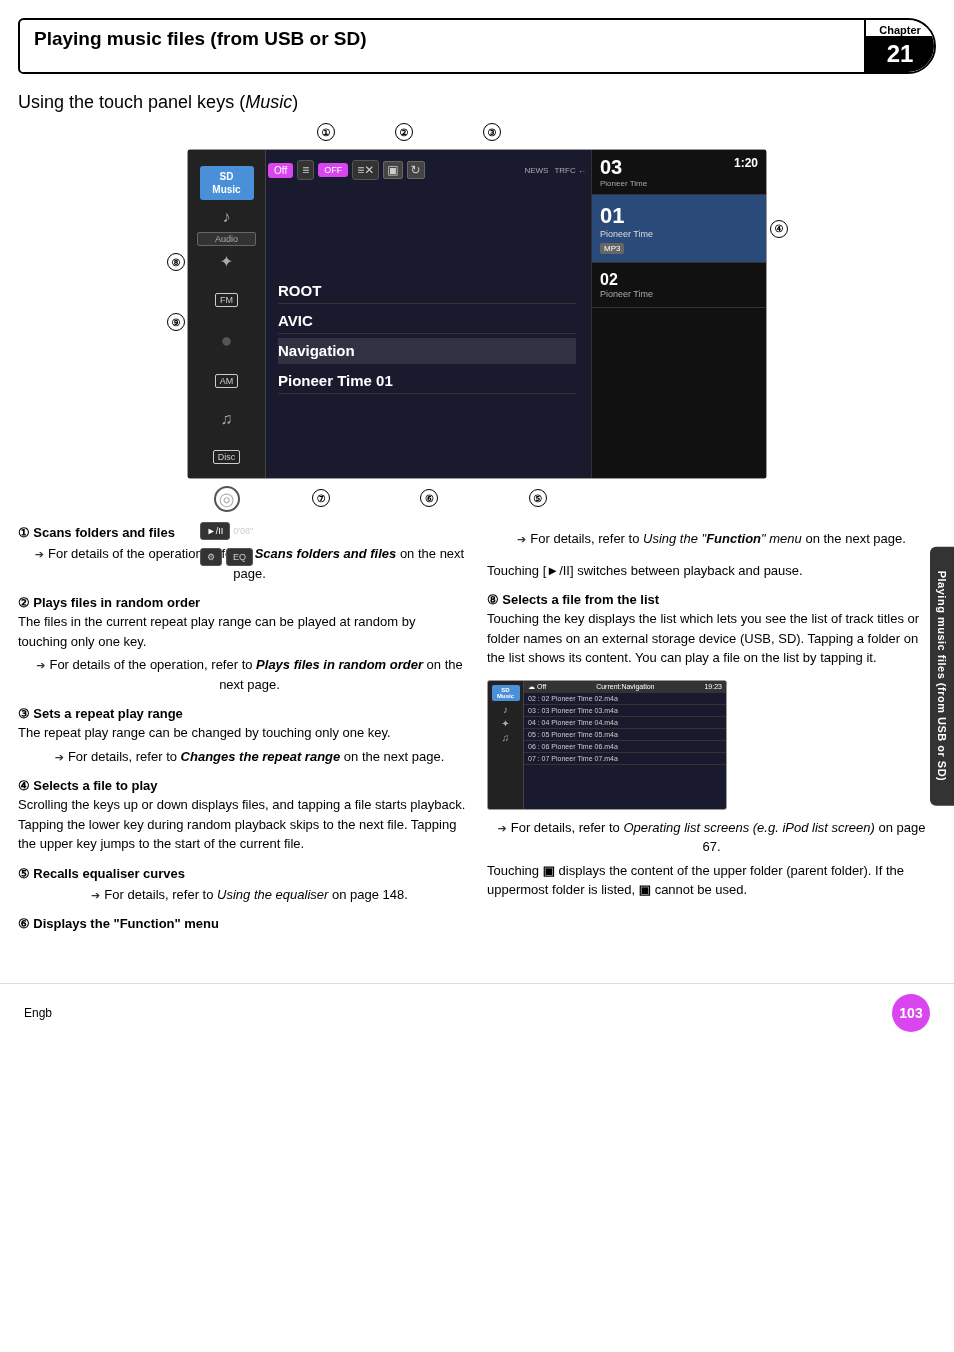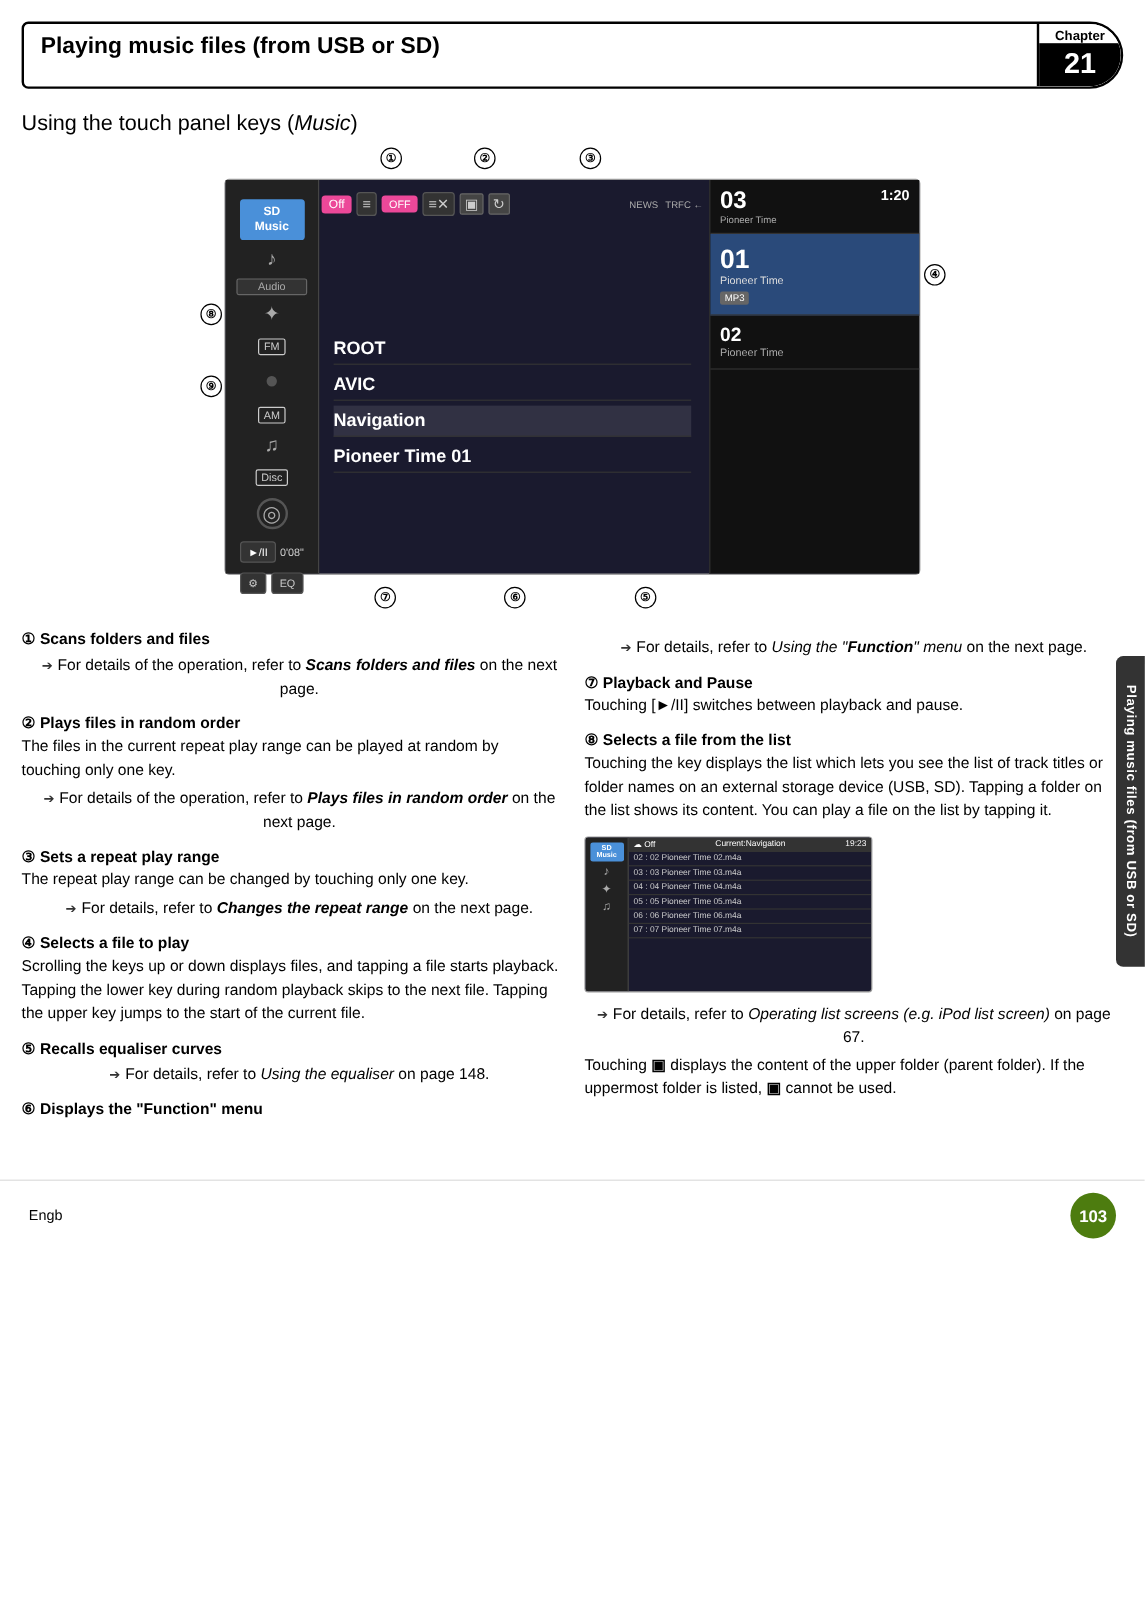--- a/index.html
+++ b/index.html
@@ -64,21 +64,21 @@
     .ui-sidebar-icon {
       color: #aaa;
       font-size: 16px;
       margin: 6px 0;
     }
     .ui-sidebar-fm {
       color: #ccc;
       font-size: 9px;
       border: 1px solid #ccc;
       padding: 1px 4px;
-      margin: 4px 0;
+      margin: 16px 0;
       border-radius: 2px;
     }
     .ui-play-btn {
       background: #333;
       color: #fff;
       font-size: 9px;
       padding: 3px 6px;
       border-radius: 3px;
       border: 1px solid #555;
     }
@@ -100,21 +100,21 @@
       position: absolute;
       top: 4px;
       left: 80px;
       right: 180px;
       height: 32px;
       display: flex;
       align-items: center;
       gap: 4px;
     }
     .ui-off-btn {
-      background: #ec4899;
+      background: #d946ef;
       color: #fff;
       font-size: 10px;
       padding: 2px 6px;
       border-radius: 3px;
     }
     .ui-toolbar-group {
       display: flex;
       align-items: center;
       gap: 2px;
       border: 1px solid #555;
@@ -446,21 +446,20 @@
       </div>
     </div>
 
     <div class="desc-col">
 
       <div class="desc-item">
         <div class="desc-sub" style="padding-left:0;"><span class="desc-arrow">➔</span>For details, refer to <span class="italic">Using the "<strong>Function</strong>" menu</span> on the next page.</div>
       </div>
 
       <div class="desc-item">
-        <div><span class="desc-number">⑦</span> <span class="desc-title">Playback and Pause</span></div>
         <div class="desc-body">Touching [►/II] switches between playback and pause.</div>
       </div>
 
       <div class="desc-item">
         <div><span class="desc-number">⑧</span> <span class="desc-title">Selects a file from the list</span></div>
         <div class="desc-body">Touching the key displays the list which lets you see the list of track titles or folder names on an external storage device (USB, SD). Tapping a folder on the list shows its content. You can play a file on the list by tapping it.</div>
       </div>
 
       <div class="mini-screenshot">
         <div class="mini-sidebar">
@@ -513,21 +512,21 @@
 <div style="
   display: flex;
   justify-content: space-between;
   align-items: center;
   padding: 10px 24px;
   margin-top: 10px;
   border-top: 1px solid #ddd;
 ">
   <span style="font-size:12px;">Engb</span>
   <div style="
-    background: #4d7c0f;
+    background: #d946ef;
     color: #fff;
     border-radius: 50%;
     width: 38px;
     height: 38px;
     display: flex;
     align-items: center;
     justify-content: center;
     font-size: 14px;
     font-weight: bold;
   ">103</div>

